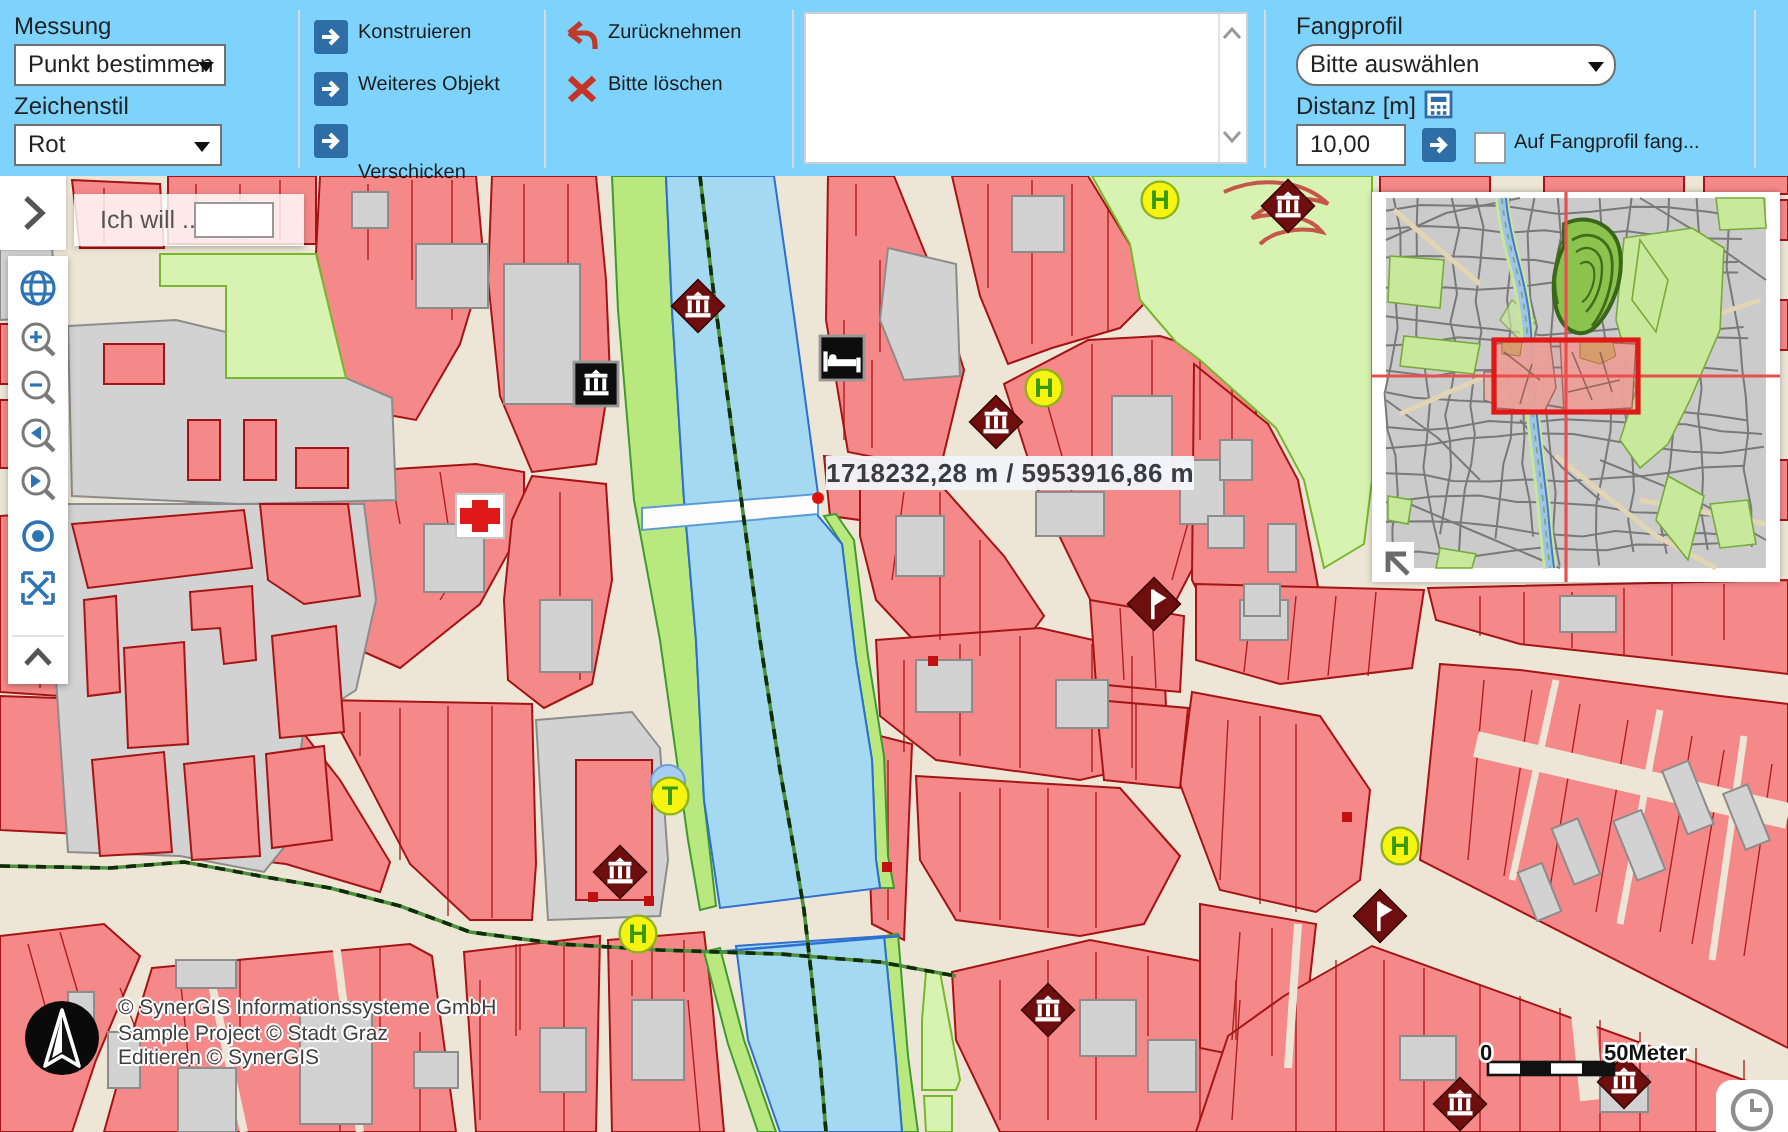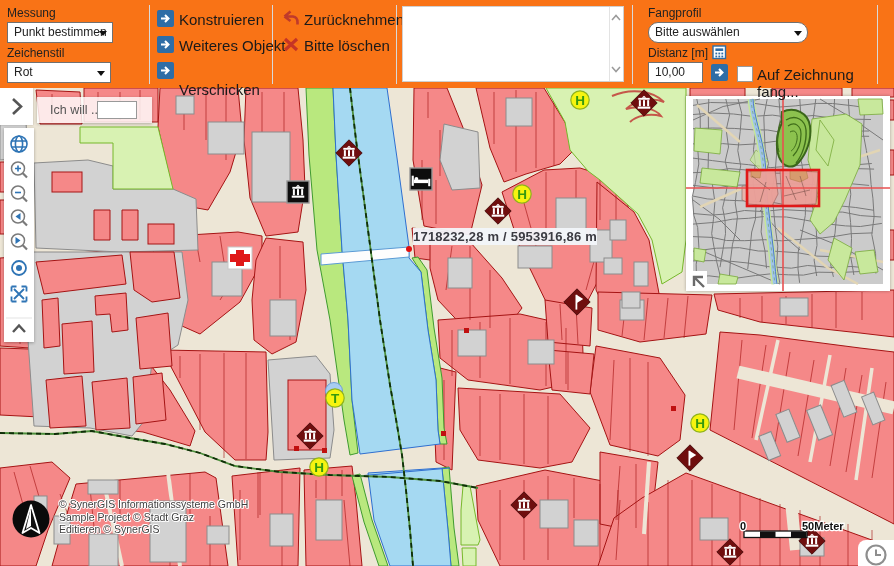--- a/index.html
+++ b/index.html
@@ -1,29 +1,29 @@
 <!DOCTYPE html>
 <html><head>
 <meta charset="utf-8">
 <style>
 html,body{margin:0;padding:0;width:894px;height:566px;overflow:hidden;
  font-family:"Liberation Sans",sans-serif;background:#fff;}
 .abs{position:absolute;}
 #stage{position:relative;width:894px;height:566px;overflow:hidden;}
 
-#toolbar{position:absolute;left:0;top:0;width:894px;height:88px;background:#f97316;z-index:30;}
+#toolbar{position:absolute;left:0;top:0;width:894px;height:88px;background:#7dd3fc;z-index:30;}
 .tlabel{position:absolute;font-size:12px;color:#222;}
 .dd{position:absolute;border:1px solid #707070;background:#fff;font-size:12px;color:#222;
  line-height:19px;padding-left:6px;box-sizing:border-box;}
 .dd .caret{position:absolute;right:5px;top:8px;width:0;height:0;border-left:4px solid transparent;
  border-right:4px solid transparent;border-top:5px solid #111;}
 .vsep{position:absolute;top:5px;height:79px;width:1px;background:#d9d9d9;}
 .bicon{position:absolute;width:17px;height:17px;background:#2e6da6;border-radius:2px;}
 .bicon svg{position:absolute;left:0;top:0;}
-#toolbar .txt{position:absolute;font-size:15px;color:#1a1a1a;}
+#toolbar .txt{position:absolute;font-size:10px;color:#1a1a1a;}
 #tarea{position:absolute;left:402px;top:6px;width:222px;height:76px;border:1px solid #cfcfcf;
  background:#fff;box-sizing:border-box;}
 .scrA{position:absolute;color:#9a9a9a;font-size:11px;}
 .chk{position:absolute;width:14px;height:14px;border:1px solid #9a9a9a;background:#fff;}
 
 #mapsvg{position:absolute;left:0;top:88px;z-index:1;}
 #expbtn{position:absolute;left:0;top:88px;width:33px;height:37px;background:#fff;z-index:20;
  box-shadow:0 0 2px rgba(0,0,0,.25);}
 #ltool{position:absolute;left:4px;top:128px;width:30px;height:214px;background:#fff;z-index:20;
  box-shadow:0 1px 3px rgba(0,0,0,.3);}
@@ -109,21 +109,21 @@
             <rect x="9.4" y="10.6" width="1.8" height="1.8"></rect>
           </g>
         </svg></div>
   <div class="dd" style="left:648px;top:62px;width:55px;height:21px;">10,00</div>
   <div class="bicon" style="left:711px;top:64px;">
         <svg width="17" height="17">
           <path d="M4 8.5h7M8 5l3.5 3.5L8 12" stroke="#fff" stroke-width="2" fill="none"></path>
         </svg>
       </div>
   <div class="chk" style="left:737px;top:66px;"></div>
-  <div class="txt" style="left:757px;top:66px;">Auf Zeichnung fang...</div>
+  <div class="txt" style="left:757px;top:66px;">Auf Fangprofil fang...</div>
 </div>
 
 <svg id="mapsvg" width="894" height="478" viewBox="0 88 894 478" preserveAspectRatio="none">
 <rect x="0" y="88" width="894" height="478" fill="#ede6d6"></rect>
 
 <g fill="#f58888" stroke="#a51414" stroke-width="1">
 <path d="M0,88 L30,88 L32,112 L14,124 L0,122 Z"></path>
 <path d="M36,90 L80,92 L82,124 L40,124 Z"></path>
 <rect x="84" y="88" width="74" height="34"></rect>
 <rect x="0" y="162" width="12" height="30"></rect>

